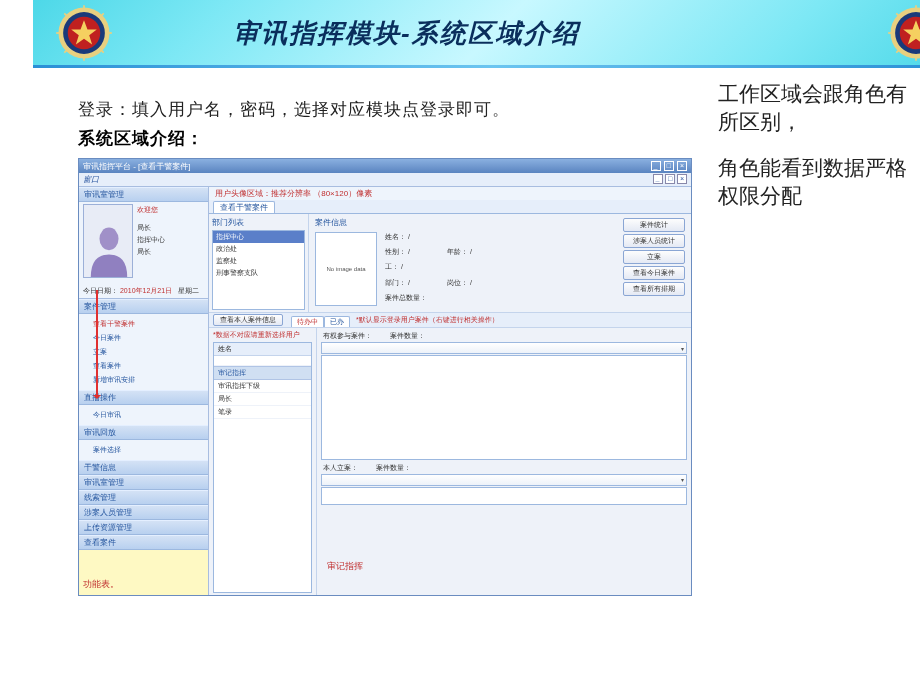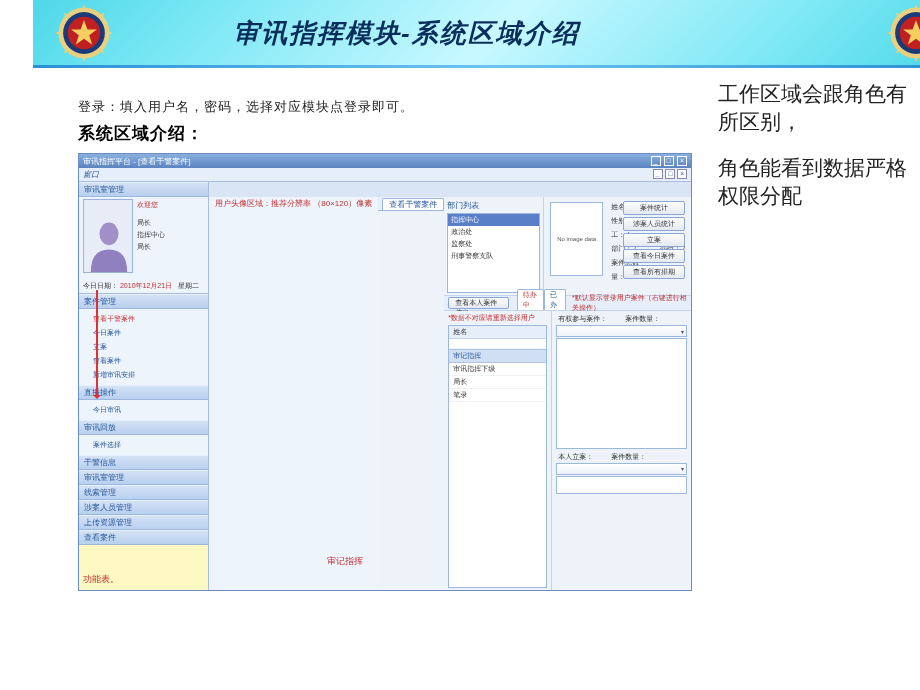--- a/index.html
+++ b/index.html
@@ -46,21 +46,21 @@
       font-style: italic;
       color: #0a2e5c;
       letter-spacing: 2px;
     }
     .slide-body {
       padding: 30px 0 0 78px;
       position: relative;
       height: calc(100% - 68px);
     }
     .desc-line1 {
-      font-size: 13px;
+      font-size: 17px;
       color: #222;
       margin-bottom: 6px;
       letter-spacing: 1px;
       font-family: Liberation Mono, monospace;
     }
     .desc-line2 {
       font-size: 17px;
       font-weight: bold;
       color: #000;
       letter-spacing: 1px;
@@ -214,23 +214,22 @@
       position: absolute;
       bottom: 4px;
       left: 4px;
       color: #c03030;
       font-size: 9px;
     }
 
     .right-body {
       flex: 1;
       display: flex;
-      flex-direction: row;
+      flex-direction: column;
       background: #eef2f9;
-      margin-top: 15px;
     }
     .avatar-zone-annot {
       color: #c03030;
       font-size: 8px;
       padding: 1px 6px;
       background: #eef4fc;
     }
     .main-tab-header {
       height: 14px;
       border-bottom: 1px solid #9cb8df;
@@ -639,20 +638,21 @@
             <div class="dept-list-col">
               <div class="col-label">部门列表</div>
               <div class="dept-listbox">
                 <div class="dept-item selected">指挥中心</div>
                 <div class="dept-item">政治处</div>
                 <div class="dept-item">监察处</div>
                 <div class="dept-item">刑事警察支队</div>
               </div>
             </div>
             <div class="case-info-col">
+              <div class="col-label">案件信息</div>
               <div class="case-info-inner">
                 <div class="no-image-box">No image data</div>
                 <div class="case-fields">
                   <div>姓名：  /</div>
                   <div></div>
                   <div>性别：  /</div>
                   <div>年龄：  /</div>
                   <div>工：  /</div>
                   <div></div>
                   <div>部门：  /</div>

